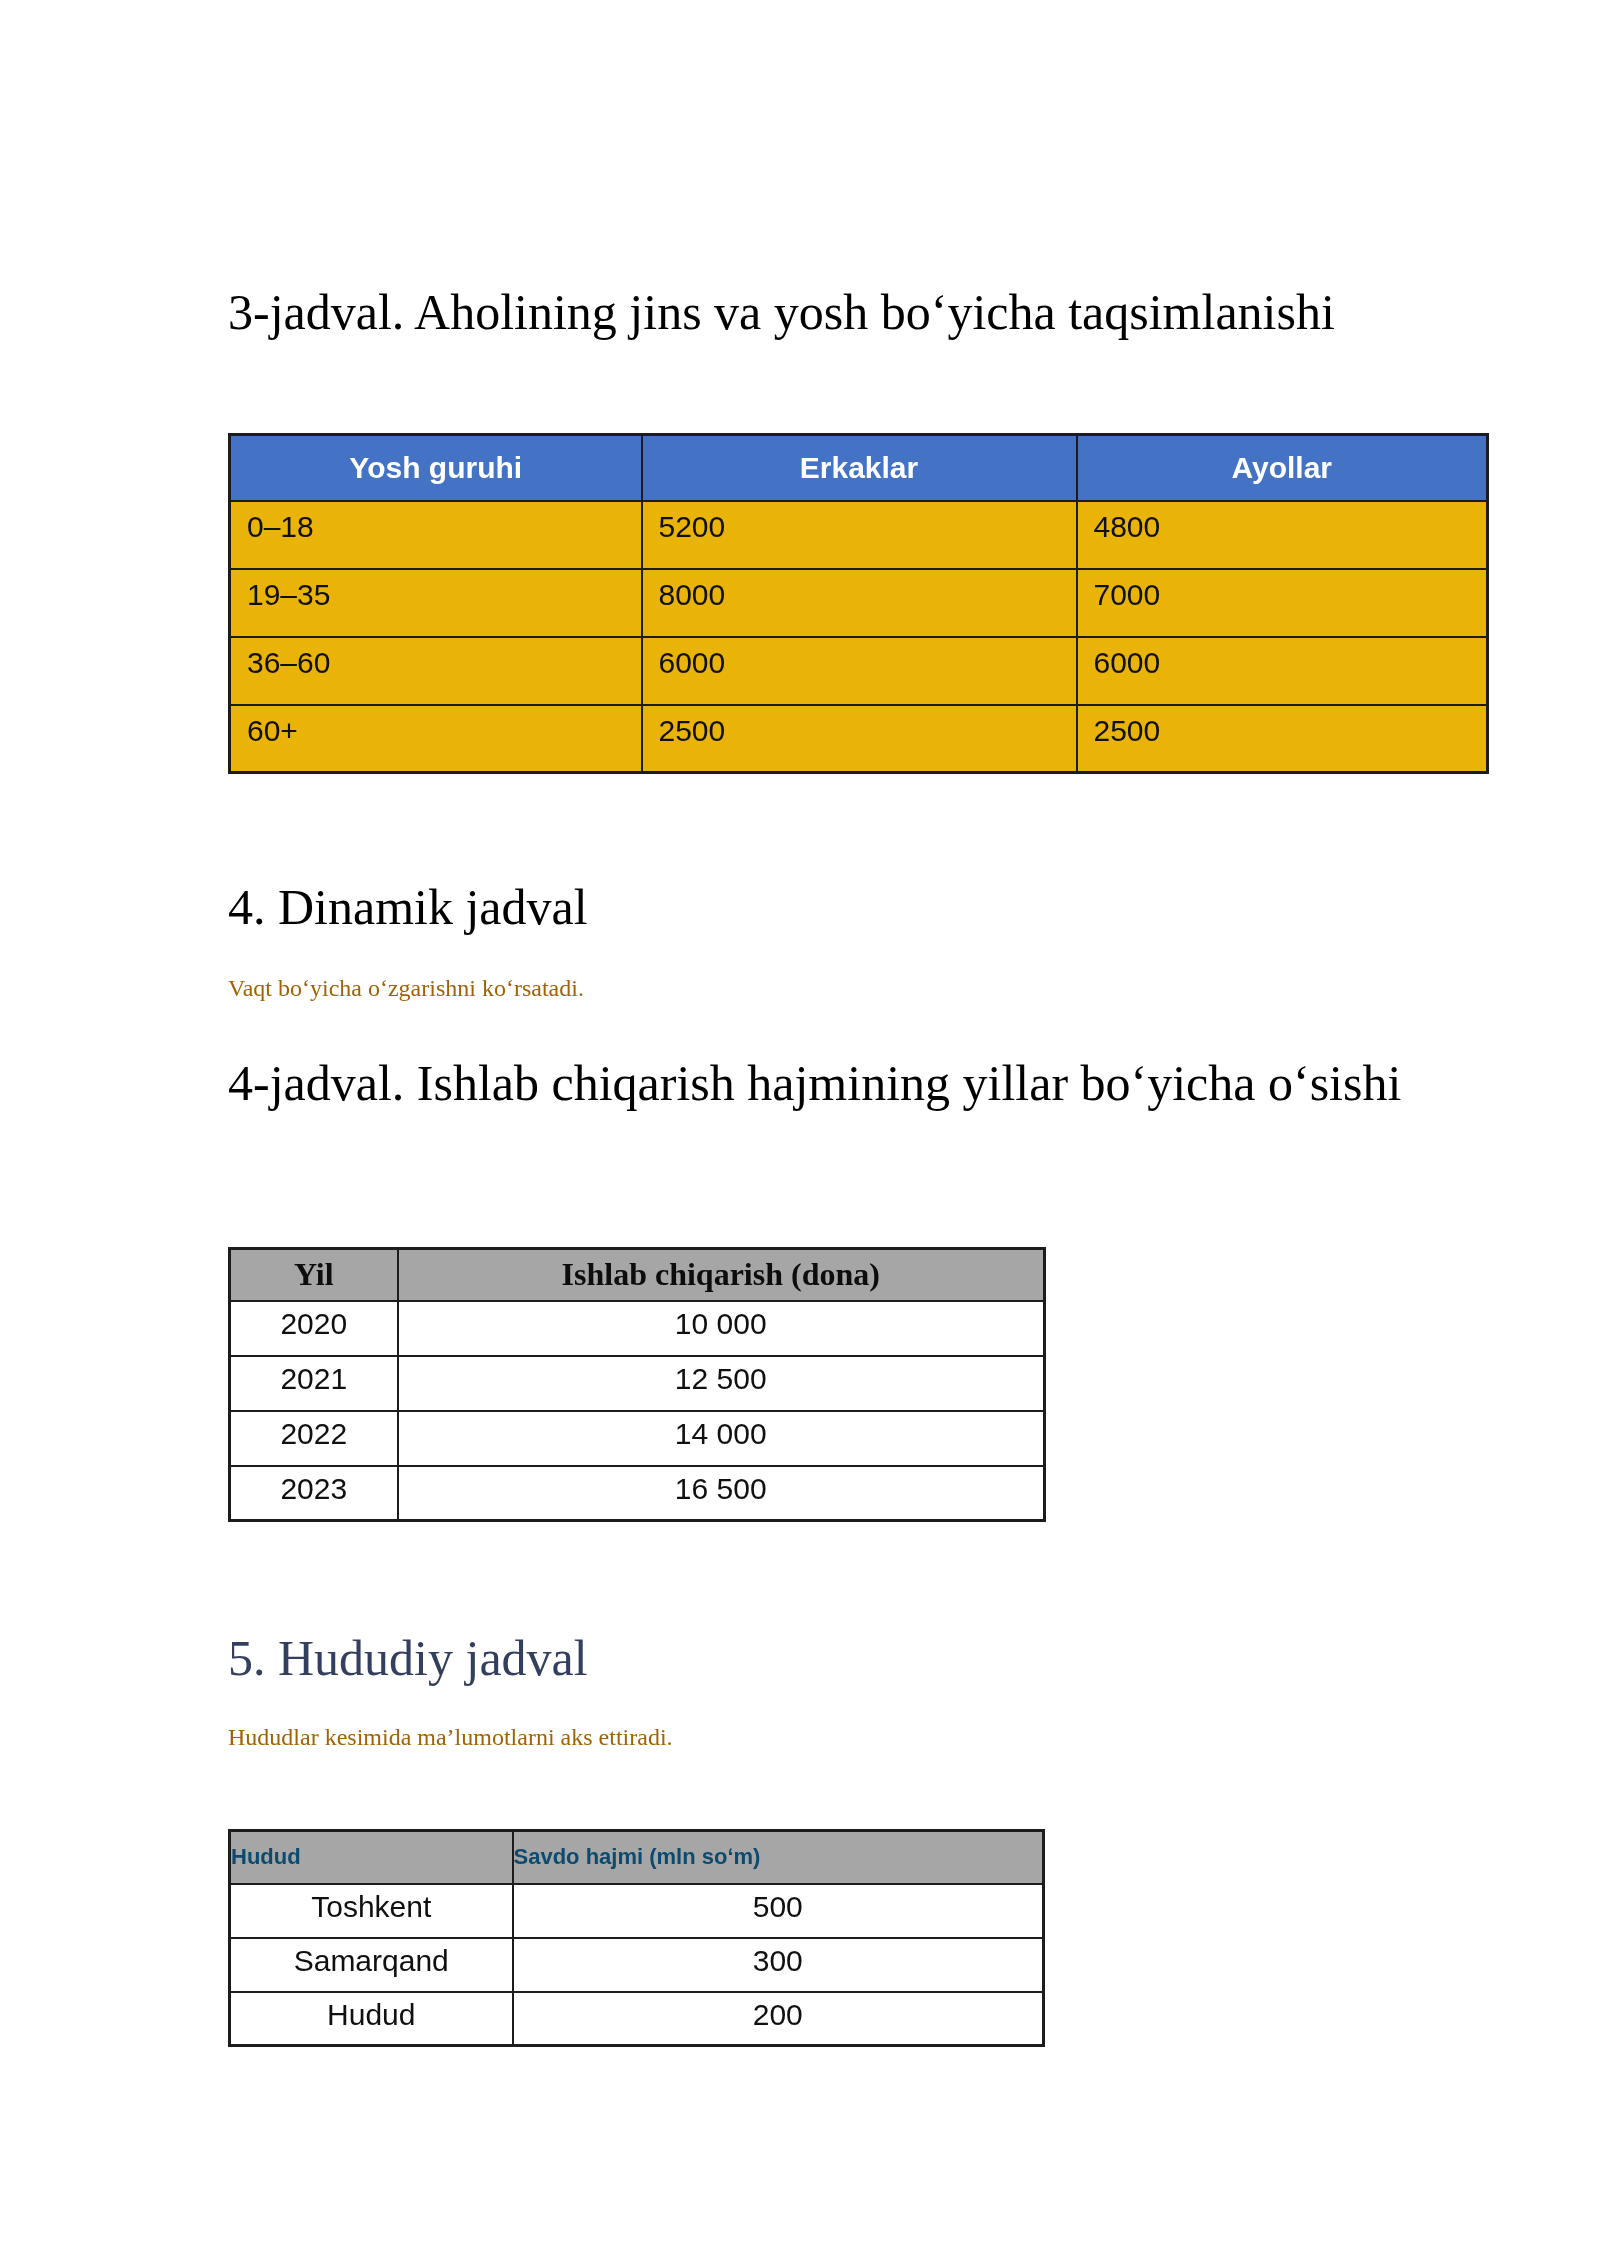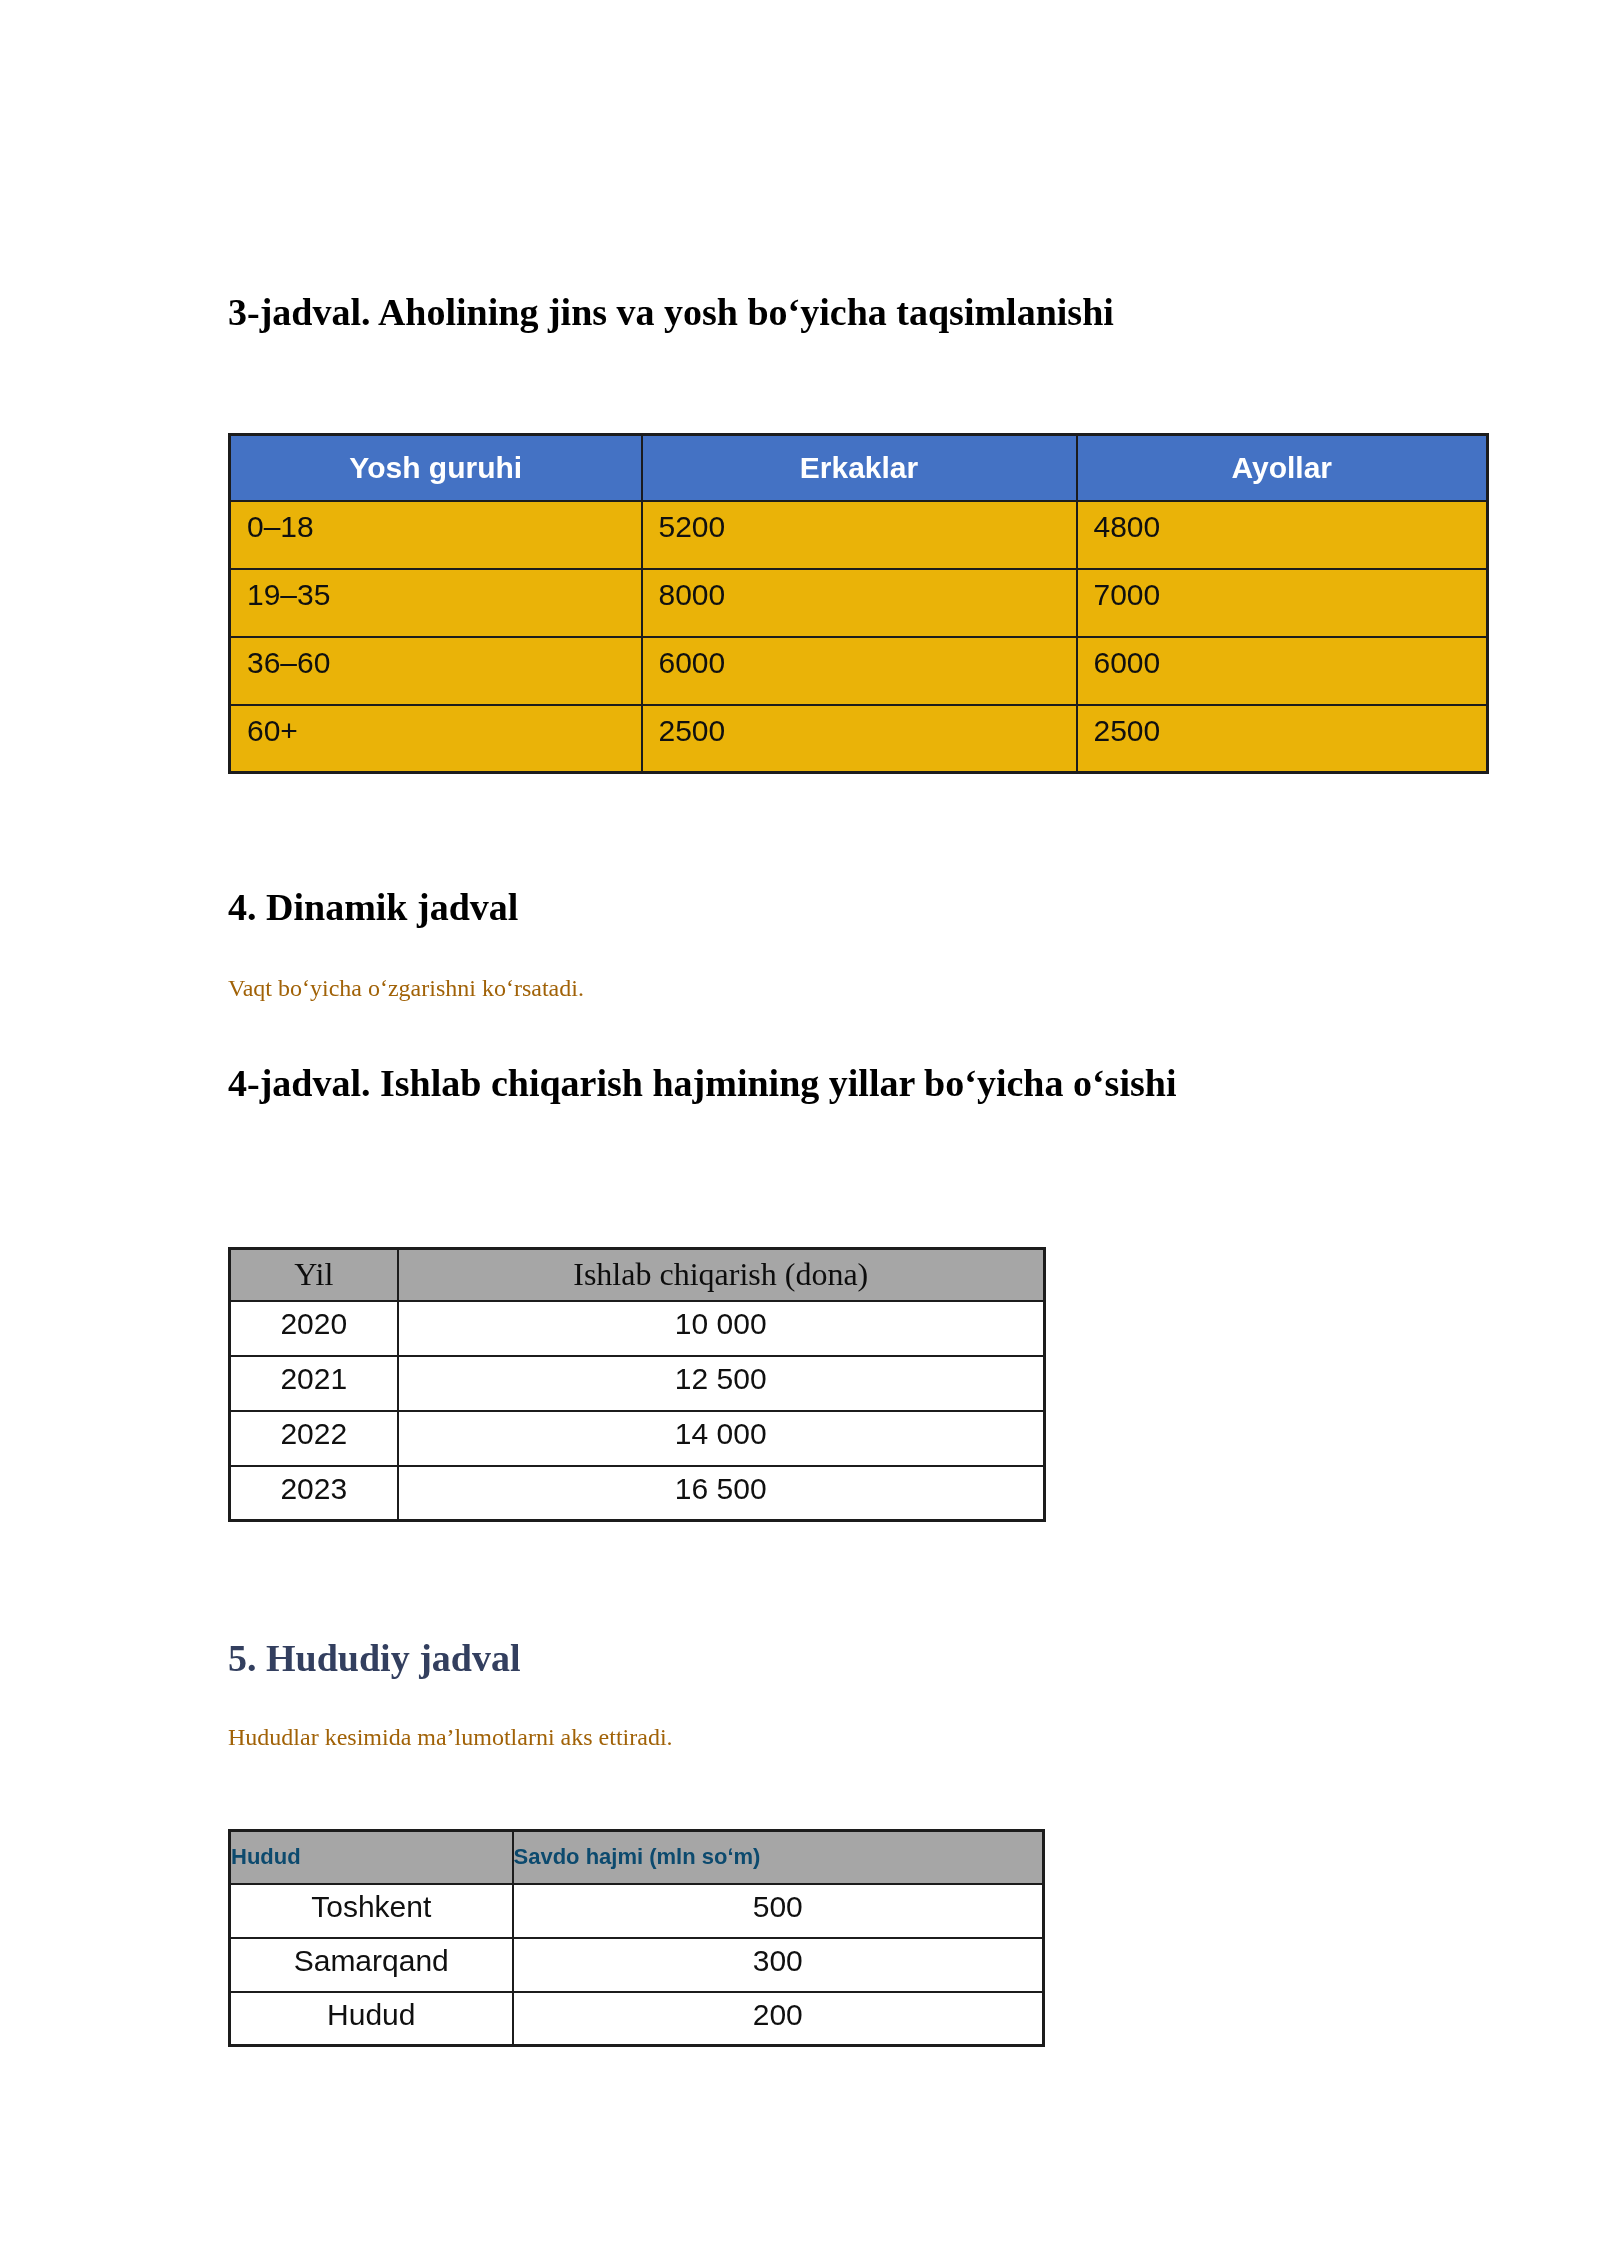--- a/index.html
+++ b/index.html
@@ -19,22 +19,22 @@
     overflow:hidden;
     font-family:"Liberation Serif", serif;
     color:var(--text-color);
   }
   .content{
     margin-left:228px;
     width:1258px;
   }
   .doc-heading{
     font-family:"Liberation Serif", serif;
-    font-weight:bold;
-    font-size:38px;
+    font-weight:normal;
+    font-size:50px;
     line-height:48px;
     color:#000000;
   }
   .doc-heading.navy{ color:var(--section5-heading-color); }
   .doc-paragraph{
     font-family:"Liberation Serif", serif;
     font-size:24px;
     line-height:38px;
     color:#a16207;
   }
@@ -80,21 +80,21 @@
     background:#eab308;
   }
 
   
   .t2{ width:815px; }
   .t2 th{
     height:52px;
     background:var(--gray-header-bg);
     color:#0d0d0d;
     font-family:"Liberation Serif", serif;
-    font-weight:normal;
+    font-weight:bold;
     font-size:32px;
     text-align:center;
     vertical-align:middle;
   }
   .t2 td{
     height:55px;
     font-family:"Liberation Sans", sans-serif;
     font-size:30px;
     text-align:center;
     vertical-align:top;

